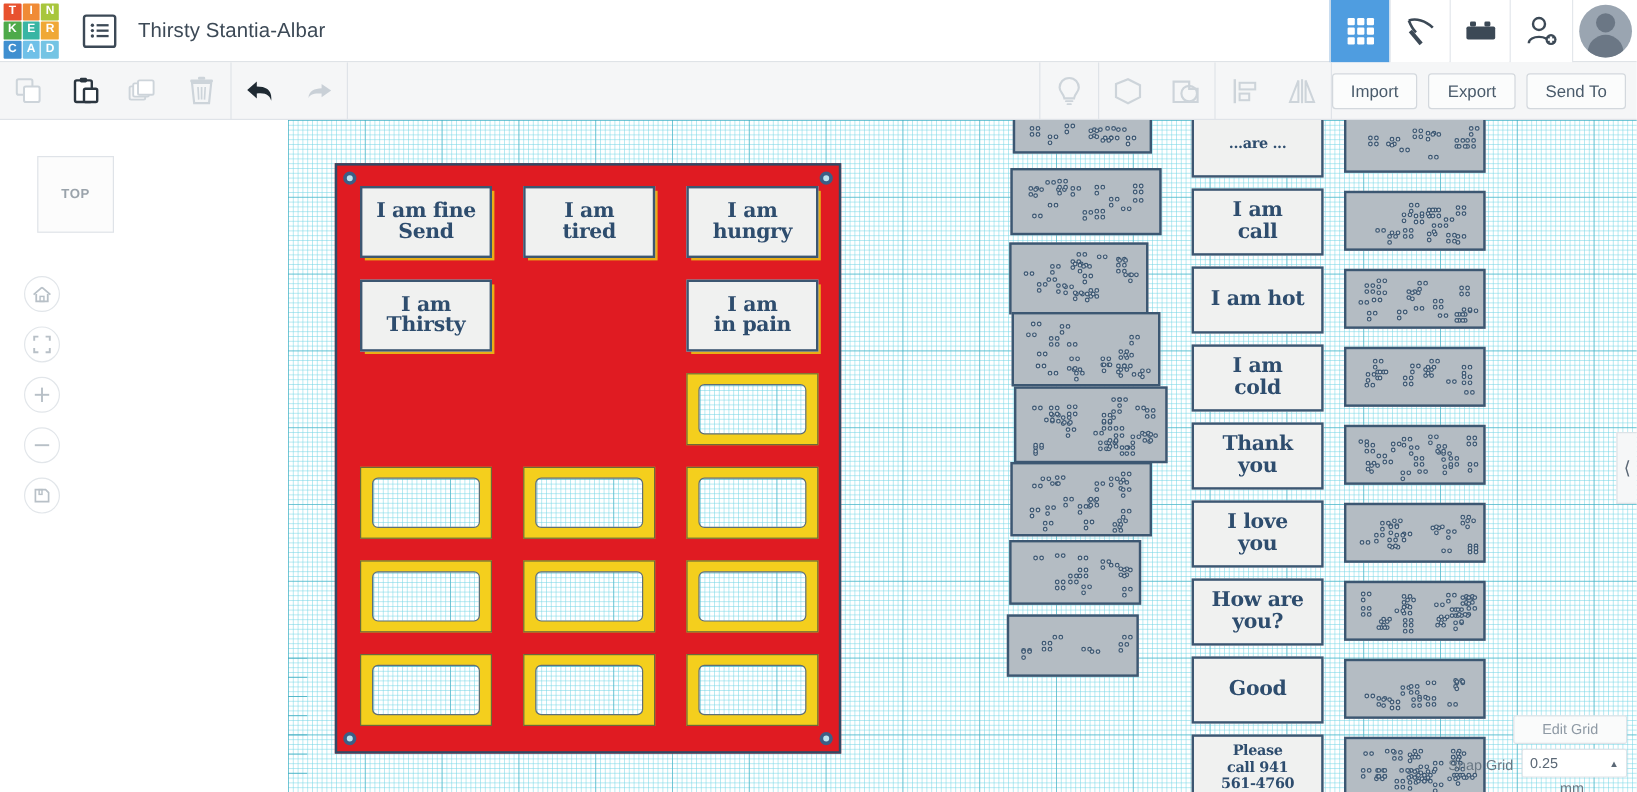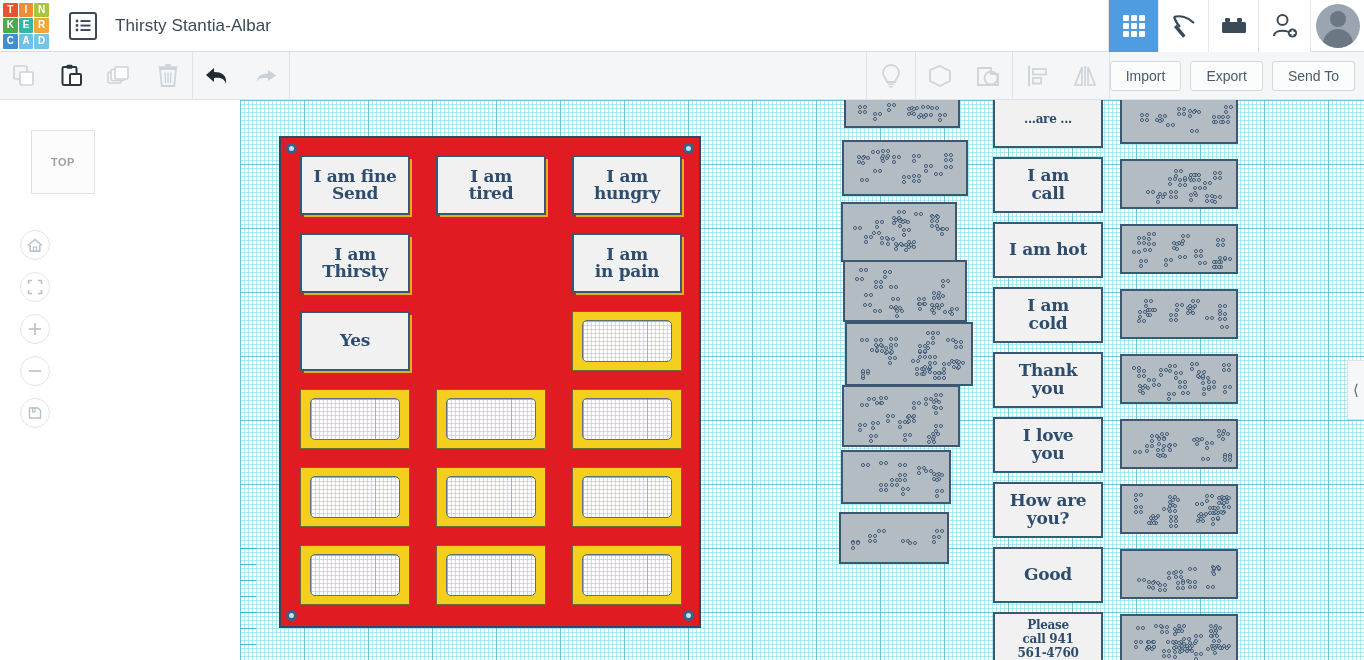--- a/index.html
+++ b/index.html
@@ -440,27 +440,20 @@
                 <div>I am</div>
                 <div>Thirsty</div>
               </div>
             </div>
           </div>
           <div class="tile text" style="left: 272px; top: 78px;">
             <div class="inner">
               <div class="label">
                 <div>I am</div>
                 <div>in pain</div>
-              </div>
-            </div>
-          </div>
-          <div class="tile text" style="left: 0px; top: 156px;">
-            <div class="inner">
-              <div class="label">
-                <div>Yes</div>
               </div>
             </div>
           </div>
           <div class="tile hole" style="left: 272px; top: 156px;">
             <div class="inner">
               <div class="cut"></div>
             </div>
           </div>
           <div class="tile hole" style="left: 0px; top: 234px;">
             <div class="inner">
@@ -1523,14 +1516,23 @@
             <div class="dot" style="left: 71.711px; top: 18.1041px;"></div>
             <div class="dot" style="left: 76.711px; top: 18.1041px;"></div>
             <div class="dot" style="left: 71.711px; top: 23.1041px;"></div>
           </div>
         </div>
       </div>
   </div>
 
   <div class="collapse-tab">⟨</div>
 
+  <div class="gridctl">
+    <div class="editgrid">Edit Grid</div>
+    <div class="snaplabel">Snap Grid</div>
+    <div class="snapbox">
+      <span class="snapval">0.25</span>
+      <span class="caret">▲</span>
+    </div>
+    <div class="mm">mm</div>
+  </div>
 
 </div>
 
 </body></html>

